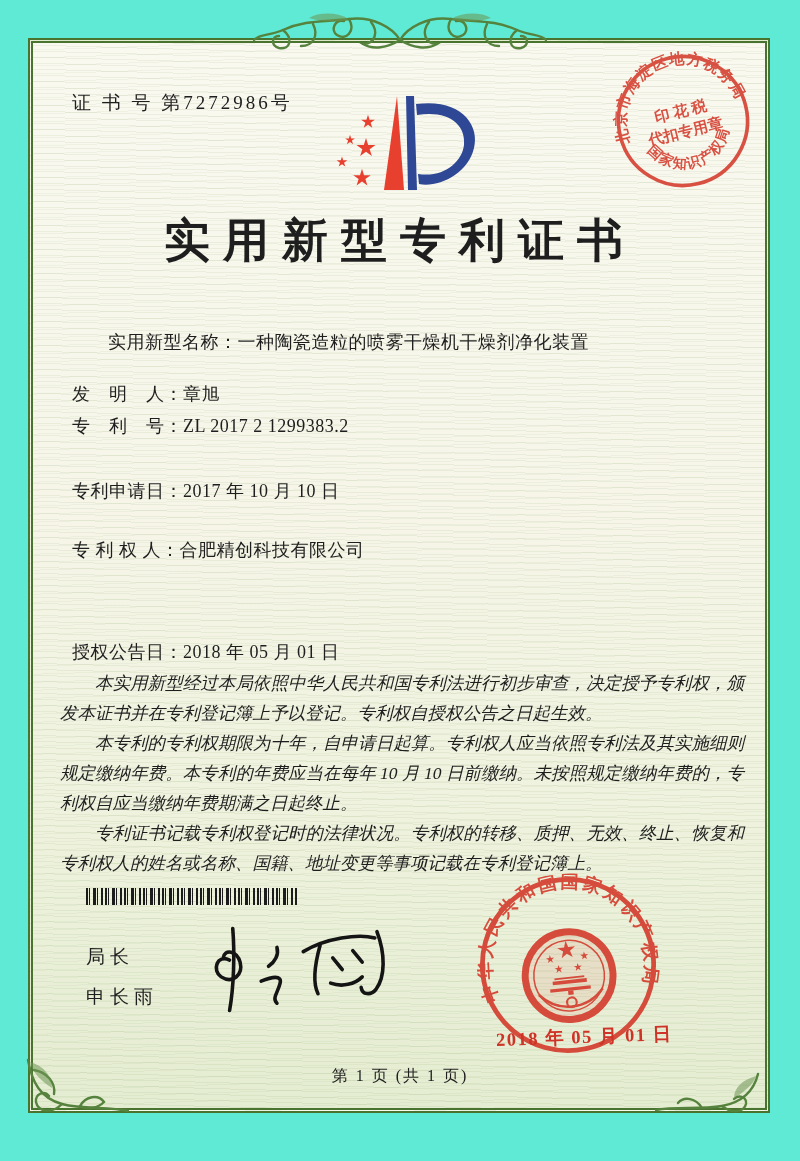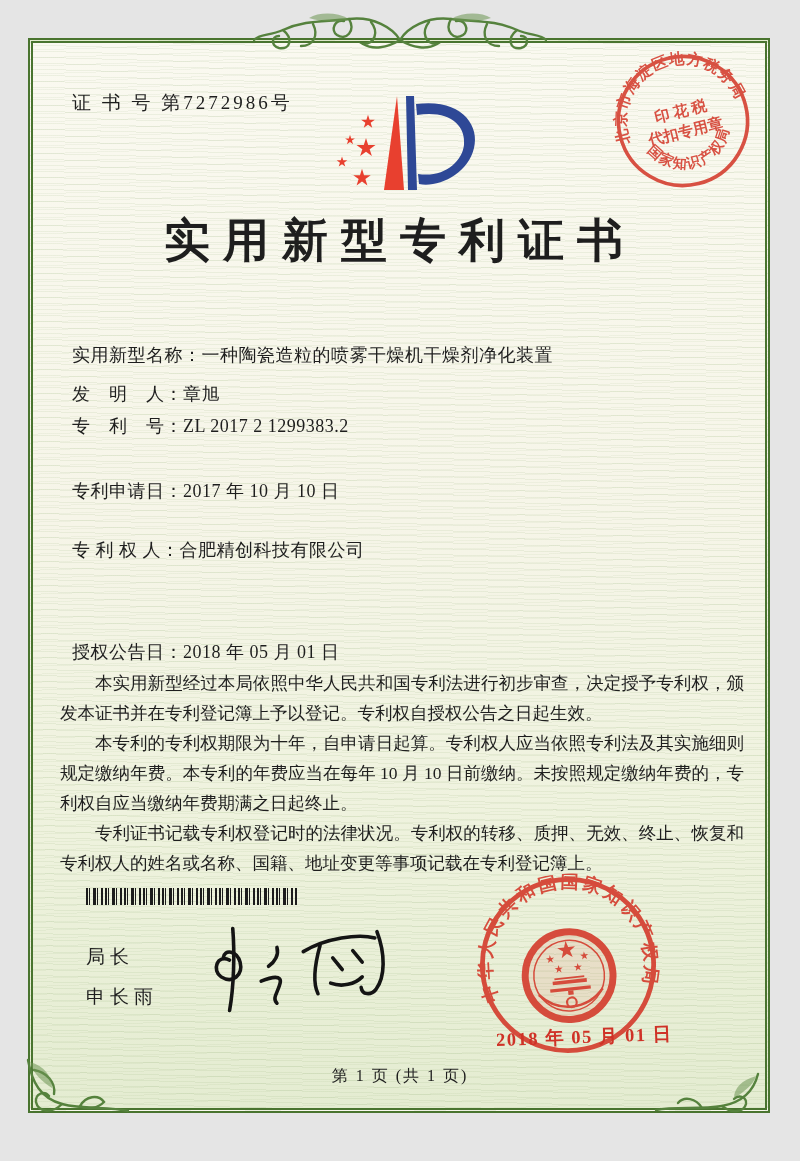--- a/index.html
+++ b/index.html
@@ -1,18 +1,18 @@
 <!DOCTYPE html>
 <html><head>
 <meta charset="utf-8">
 <style>
   html,body{margin:0;padding:0;}
   .page{
     position:relative;width:800px;height:1161px;overflow:hidden;
-    background:#e5e5e5;
+    background:#5eead4;
     font-family:"Liberation Serif","DejaVu Serif",serif;
     color:#1e1e1e;
   }
   .frame{
     position:absolute;left:28px;top:38px;width:742px;height:1075px;
     box-sizing:border-box;
     border:5px double #49742f;
     background:
       repeating-linear-gradient(1.6deg, rgba(110,150,80,0.10) 0 1px, rgba(0,0,0,0) 1px 6px),
       repeating-linear-gradient(-1.8deg, rgba(110,150,80,0.07) 0 1px, rgba(0,0,0,0) 1px 8px),
@@ -22,31 +22,31 @@
   .cert-no{position:absolute;left:72px;top:90px;font-size:19px;letter-spacing:3px;}
   .logo{position:absolute;left:322px;top:90px;}
   .tax-stamp{position:absolute;left:610px;top:48px;transform:rotate(-14deg);opacity:.88;}
   .doc-title{
     position:absolute;left:0;right:0;top:210px;text-align:center;
     font-size:46px;font-weight:700;letter-spacing:13px;
   }
   .row{position:absolute;left:72px;right:70px;font-size:18px;letter-spacing:.5px;line-height:24px;}
   .row .lbl{white-space:pre;}
   .row .val{white-space:pre-wrap;}
-  .row-name{top:343px;}
+  .row-name{top:330px;margin-left:36px;}
   .row-inventor{top:382px;}
   .row-patno{top:414px;}
   .row-appdate{top:479px;}
   .row-patentee{top:538px;}
   .row-address{top:582px;display:flex;}
   .row-address .val{display:inline-block;width:456px;vertical-align:top;}
   .row-auth{top:640px;}
   .auth-right{position:absolute;left:385px;top:0;}
   .paras{position:absolute;left:60px;right:56px;top:668px;font-size:17.5px;line-height:30px;text-align:justify;}
-  .paras p{margin:0;text-indent:2em;}
+  .paras p{margin:0;text-indent:2em;font-style:italic;}
   .barcode{
     position:absolute;left:86px;top:888px;width:211px;height:17px;
     background:repeating-linear-gradient(90deg,
       #1c1c1c 0 2px,transparent 2px 3px,
       #1c1c1c 3px 4px,transparent 4px 7px,
       #1c1c1c 7px 10px,transparent 10px 11px,
       #1c1c1c 11px 12px,transparent 12px 15px,
       #1c1c1c 15px 17px,transparent 17px 19px);
   }
   .sig-title{position:absolute;left:86px;top:944px;font-size:19px;letter-spacing:5px;}

